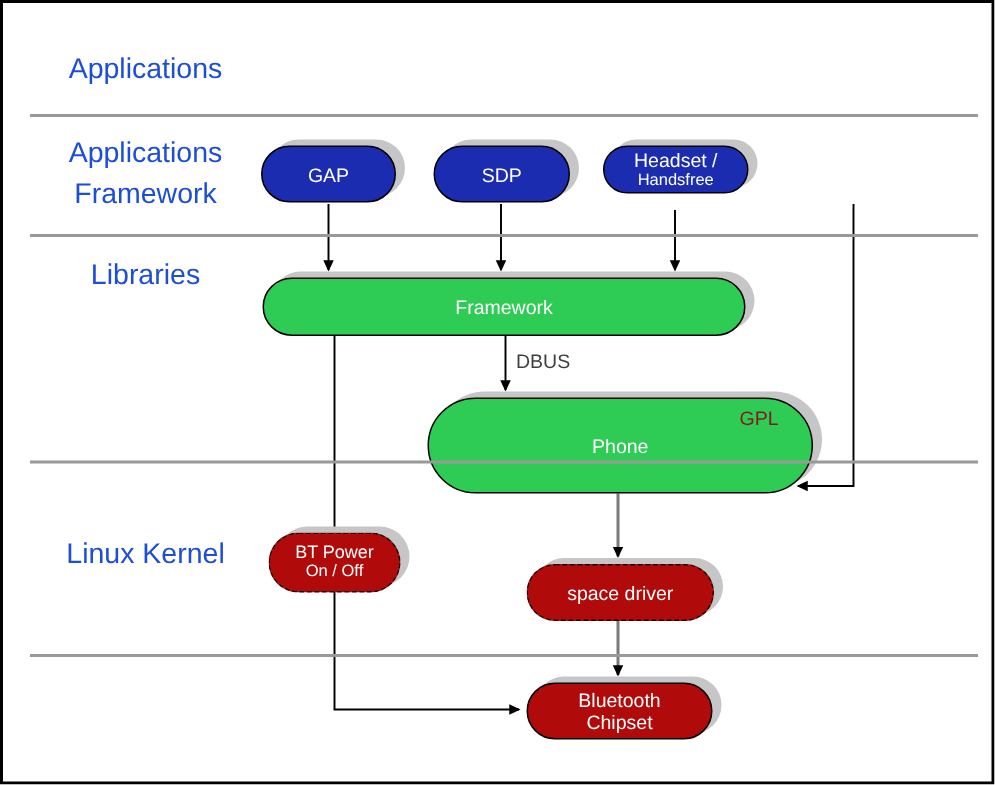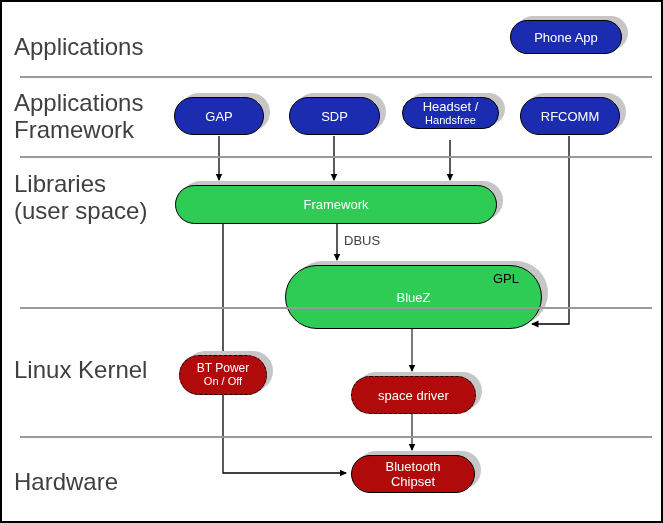--- a/index.html
+++ b/index.html
@@ -2,43 +2,43 @@
 <html><head>
 <meta charset="utf-8">
 <style>
   html,body { margin:0; padding:0; background:#fff; }
   .canvas {
     position:relative; width:663px; height:523px; background:#ffffff;
     border:2px solid #000; box-sizing:border-box; overflow:hidden;
     font-family:"Liberation Sans", sans-serif;
   }
   .layer-label {
-    position:absolute; left:12px; width:166px; 
-    color:#404040; font-size:24px; line-height:27px; z-index:2; white-space:nowrap;
+    position:absolute; left:12px; width:166px; text-align:center;
+    color:#1d4ed8; font-size:19px; line-height:27px; z-index:2; white-space:nowrap;
   }
   .divider {
     position:absolute; left:18px; width:632px; height:2px;
     background:#999999; z-index:4;
   }
   .pill {
     position:absolute; display:flex; flex-direction:column; align-items:center;
     justify-content:center; color:#ffffff; font-size:13px; line-height:15px;
     text-align:center; border:1.5px solid #000; box-sizing:border-box;
     box-shadow:6px -4px 0 0 #c6c6c6; z-index:2; white-space:nowrap;
   }
   .blue  { background:#1b2cb1; }
   .green { background:#2ecc55; }
   .red   { background:#b00a0a; }
   .dashed { border-style:dashed; }
   .small { font-size:11px; line-height:13px; }
   .edge-label {
     position:absolute; color:#404040; font-size:13px; z-index:3; white-space:nowrap;
   }
   .gpl-tag {
-    position:absolute; top:5px; right:22px; color:#000000; font-size:13px;
+    position:absolute; top:5px; right:22px; color:#7f1d1d; font-size:13px;
   }
   svg.connectors {
     position:absolute; left:0; top:0; z-index:1; pointer-events:none;
   }
 </style>
 </head>
 <body>
 
 <div class="canvas">
 
@@ -60,58 +60,48 @@
 
   <div class="layer-label" style="top:31px;">
     <div>Applications</div>
   </div>
   <div class="layer-label" style="top:87px;">
     <div>Applications</div>
     <div>Framework</div>
   </div>
   <div class="layer-label" style="top:168px;">
     <div>Libraries</div>
-    <div>(user space)</div>
   </div>
   <div class="layer-label" style="top:354px;">
     <div>Linux Kernel</div>
-  </div>
-  <div class="layer-label" style="top:466px;">
-    <div>Hardware</div>
   </div>
 
   <div class="divider" style="top:74px;"></div>
   <div class="divider" style="top:154px;"></div>
   <div class="divider" style="top:305px;"></div>
   <div class="divider" style="top:434px;"></div>
 
-  <div class="pill blue" style="left:508px; top:18px; width:112px; height:34px; border-radius:17px;">
-    <span>Phone App</span>
-  </div>
 
   <div class="pill blue" style="left:172px; top:95px; width:90px; height:38px; border-radius:19px;">
     <span>GAP</span>
   </div>
   <div class="pill blue" style="left:287px; top:95px; width:91px; height:38px; border-radius:19px;">
     <span>SDP</span>
   </div>
   <div class="pill blue" style="left:400px; top:95px; width:97px; height:32px; border-radius:21px;">
     <span>Headset /</span>
     <span class="small">Handsfree</span>
   </div>
-  <div class="pill blue" style="left:518px; top:95px; width:100px; height:38px; border-radius:19px;">
-    <span>RFCOMM</span>
-  </div>
 
   <div class="pill green" style="left:173px; top:183px; width:322px; height:39px; border-radius:20px;">
     <span>Framework</span>
   </div>
   <div class="pill green" style="left:283px; top:263px; width:257px; height:64px; border-radius:32px;">
     <span class="gpl-tag">GPL</span>
-    <span>BlueZ</span>
+    <span>Phone</span>
   </div>
 
   <div class="edge-label" style="left:342px; top:231px;">DBUS</div>
 
   <div class="pill red dashed small" style="left:177px; top:353px; width:88px; height:40px; border-radius:20px;">
     <span style="font-size:12px;">BT Power</span>
     <span>On / Off</span>
   </div>
   <div class="pill red dashed" style="left:349px; top:374px; width:125px; height:38px; border-radius:19px;">
     <span>space driver</span>

